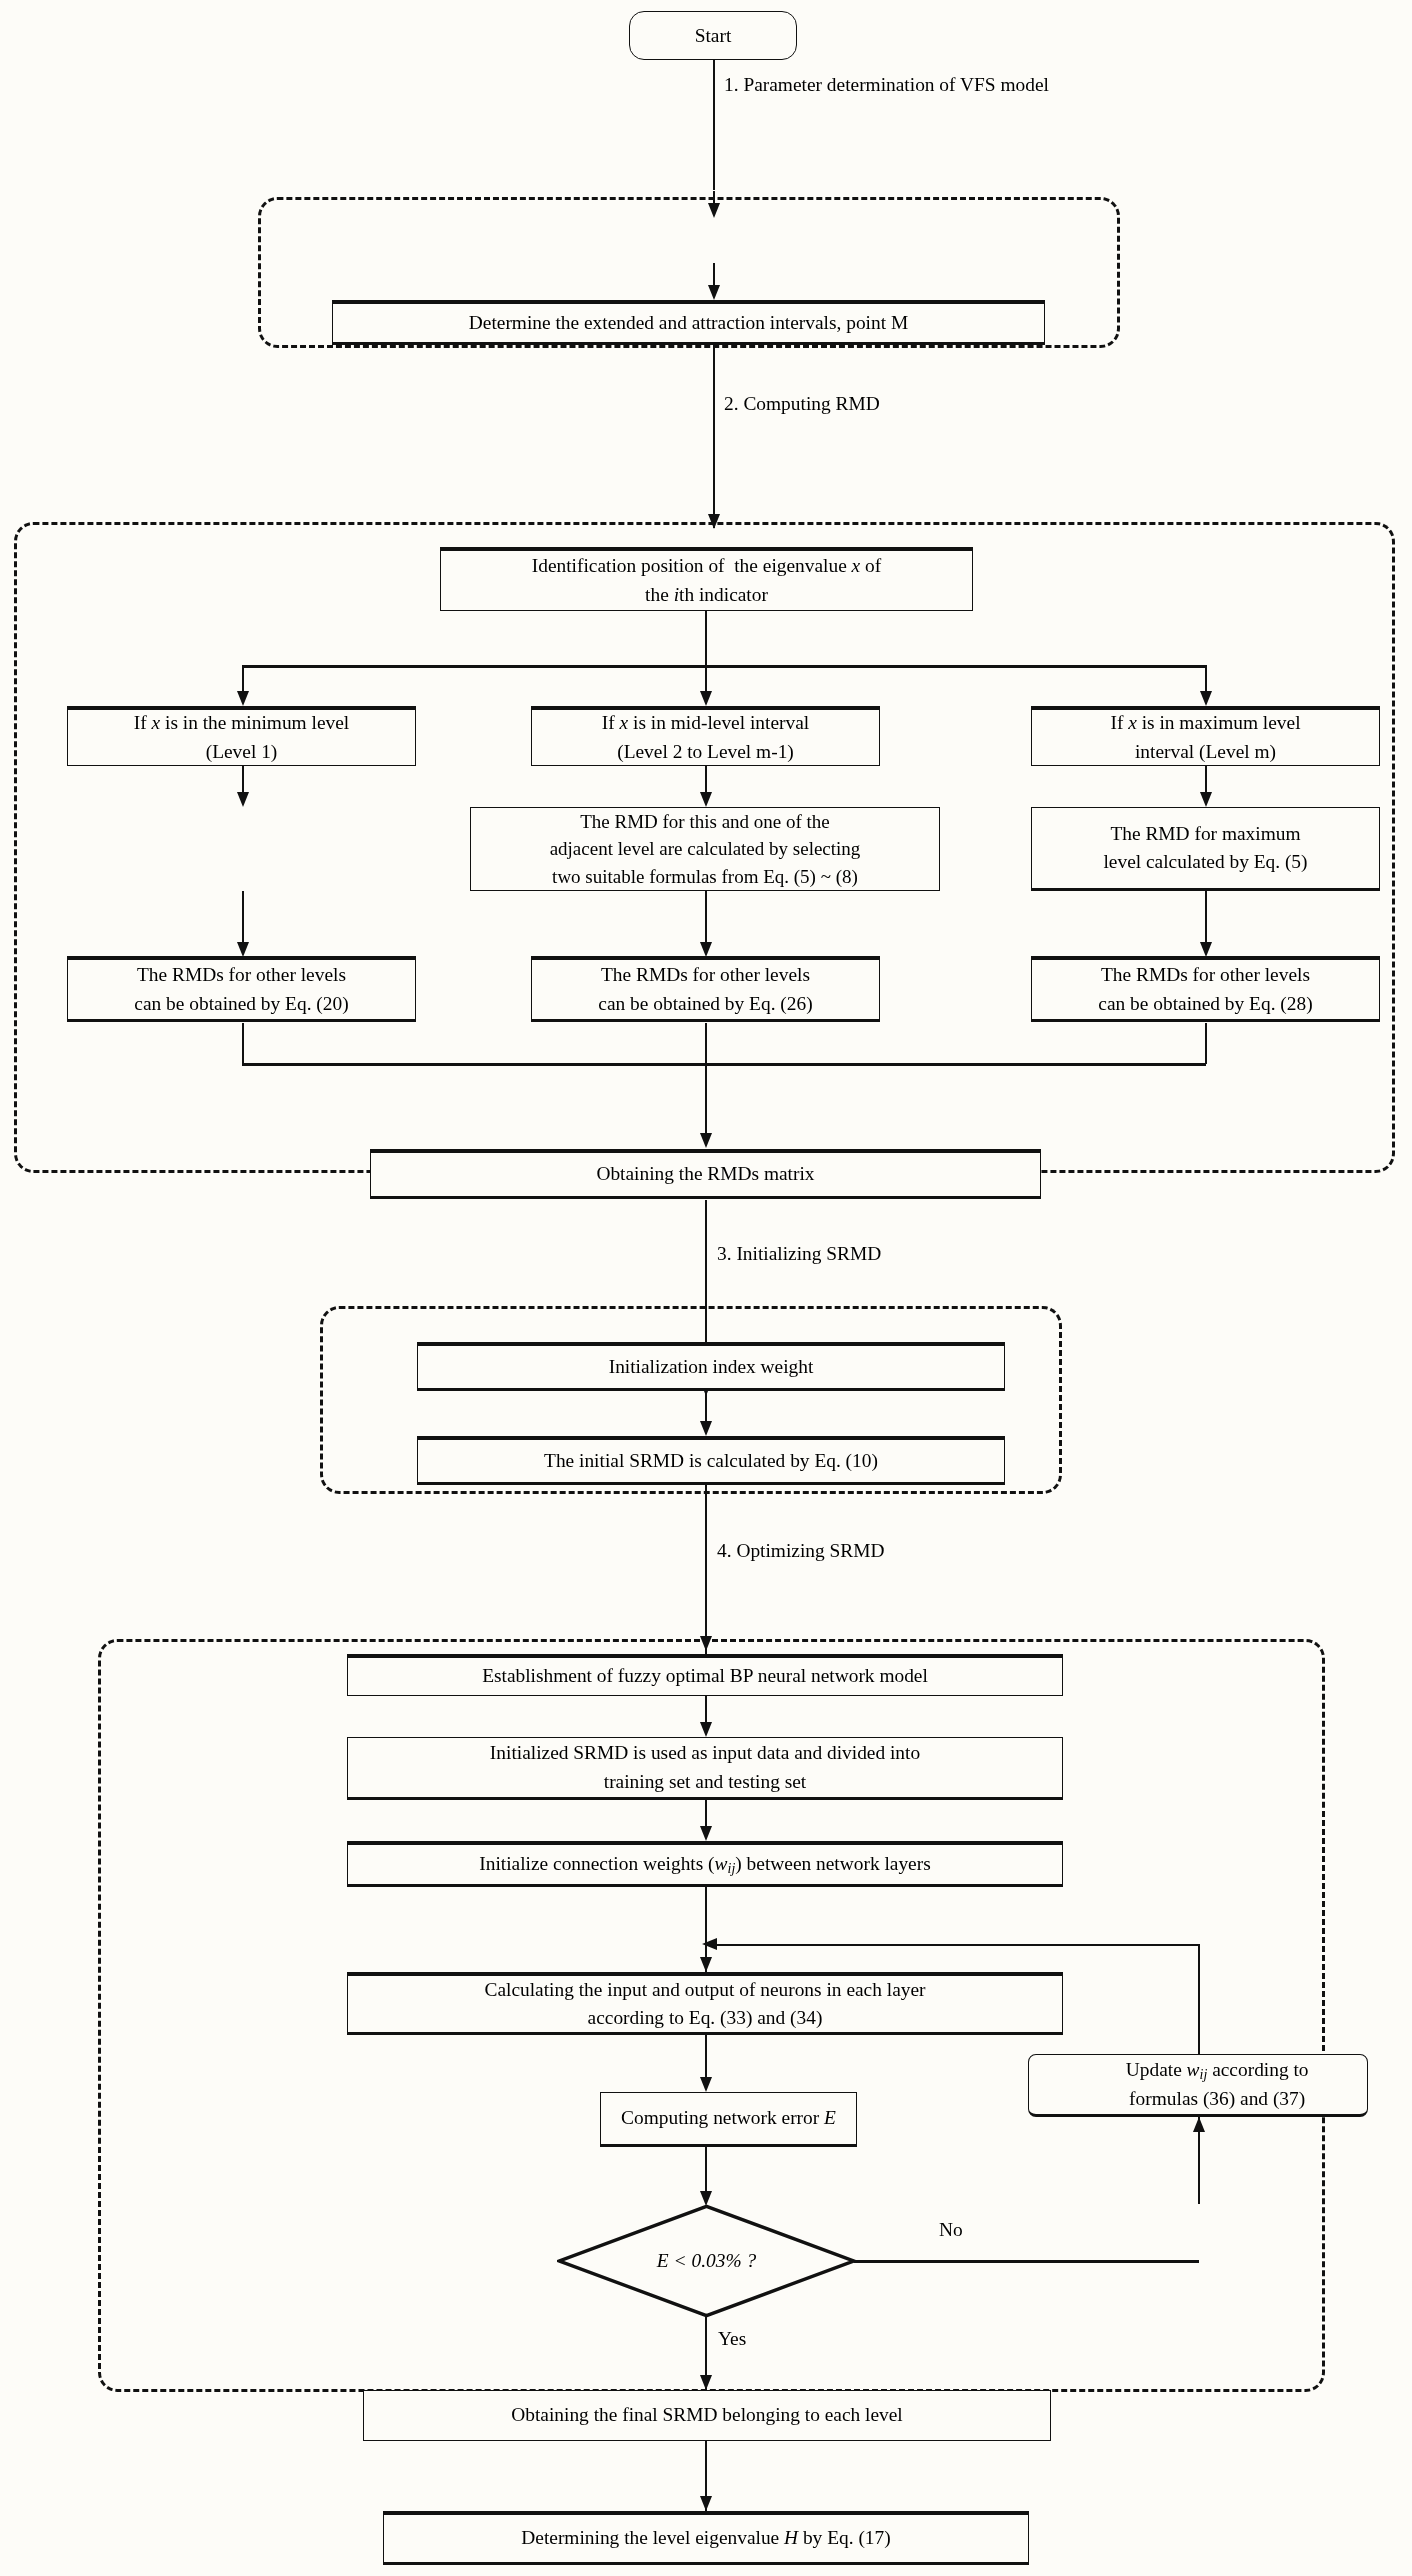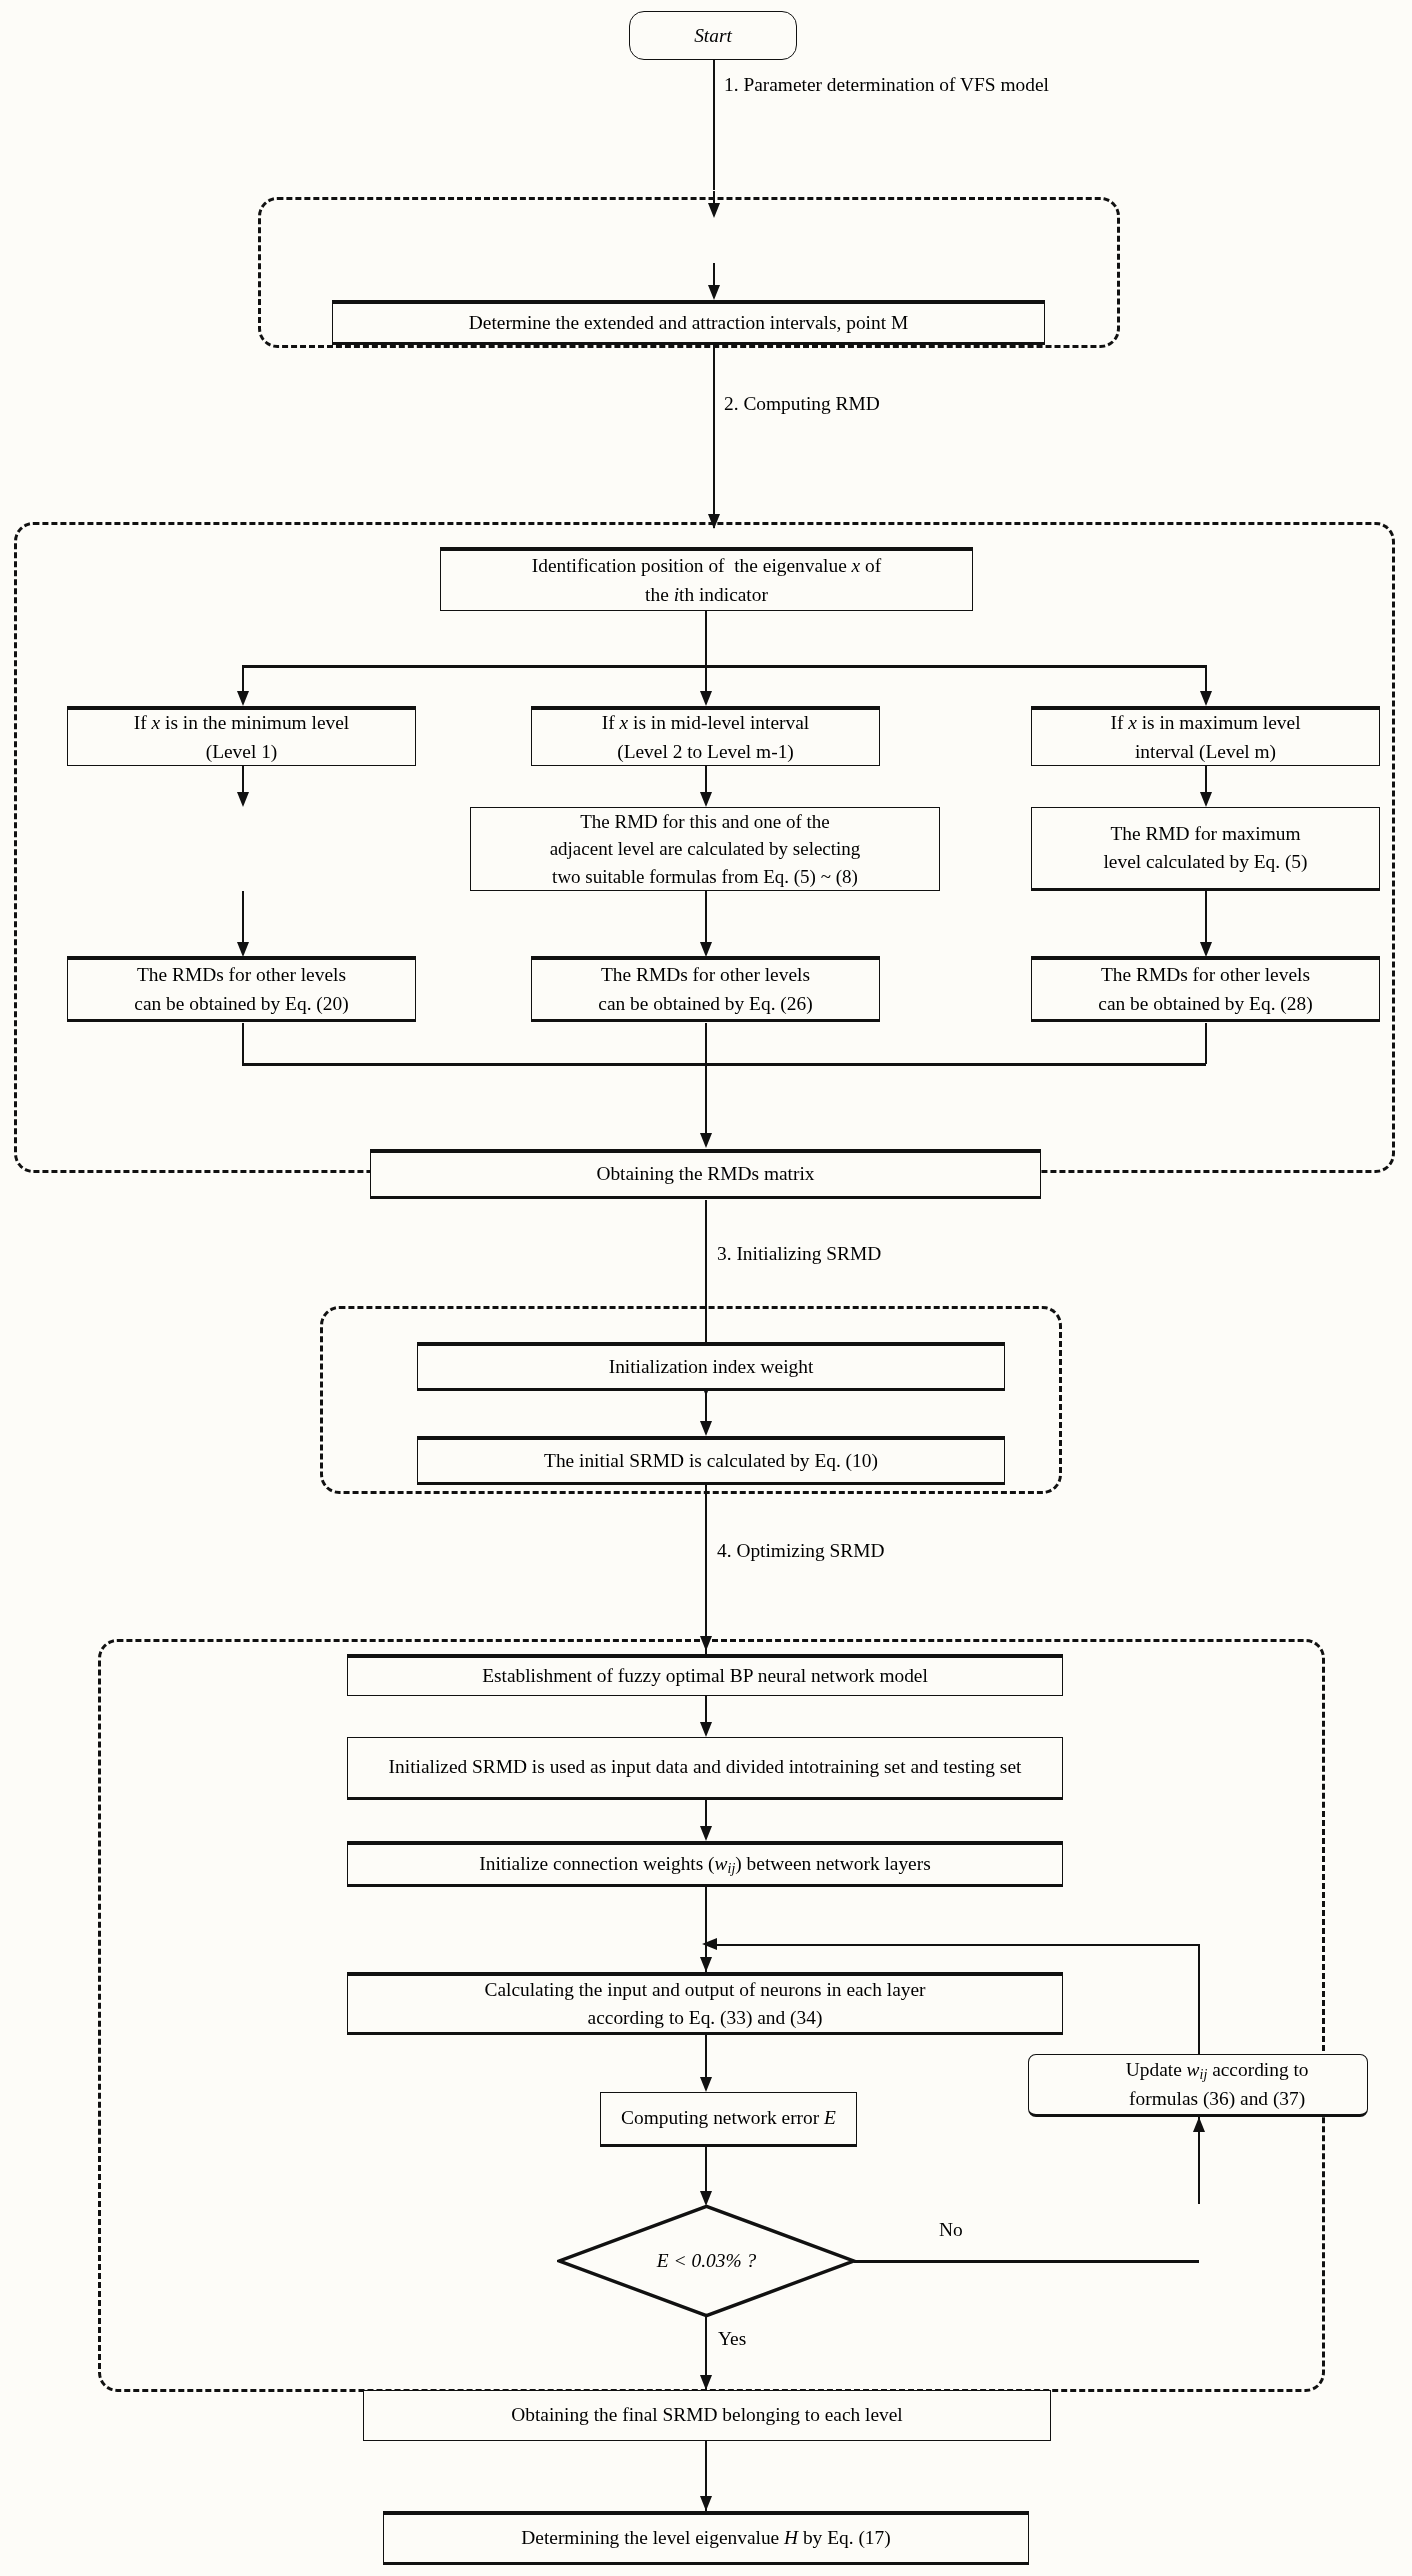--- a/index.html
+++ b/index.html
@@ -73,21 +73,21 @@
     display:flex;align-items:center;justify-content:center;
     font-size:19.4px;font-style:italic;
   }
   .sub{font-size:0.72em;vertical-align:-0.25em;font-style:italic;}
 </style>
 </head>
 <body>
 
 <div id="canvas">
 
-  <div class="box rounded" style="left:629px;top:11.4px;width:168px;height:49px;font-style:italic;">Start</div>
+  <div class="box rounded" style="left:629px;top:11.4px;width:168px;height:49px;">Start</div>
 
   <div class="vline" style="left:713px;top:60px;height:130px;"></div>
   <div class="arrow-d" style="left:708px;top:203px;"></div>
   <div class="vline" style="left:713px;top:191px;height:15px;"></div>
 
   <div class="label" style="left:724px;top:75px;">1. Parameter determination of VFS model</div>
 
   <div class="group" style="left:258px;top:197px;width:862px;height:151px;"></div>
 
 
@@ -191,21 +191,21 @@
   <div class="arrow-d" style="left:700px;top:1636px;"></div>
   <div class="label" style="left:717px;top:1541px;text-align:center;">4. Optimizing SRMD</div>
 
   <div class="group" style="left:98px;top:1639px;width:1227px;height:753px;"></div>
 
   <div class="box thicktop" style="left:347px;top:1654px;width:716px;height:42px;">Establishment of fuzzy optimal BP neural network model</div>
 
   <div class="vline" style="left:705px;top:1696px;height:30px;"></div>
   <div class="arrow-d" style="left:700px;top:1722px;"></div>
 
-  <div class="box thickbot" style="left:347px;top:1737px;width:716px;height:63px;flex-direction:row;">
+  <div class="box thickbot" style="left:347px;top:1737px;width:716px;height:63px;flex-direction:column;">
     <span>Initialized SRMD is used as input data and divided into</span>
     <span>training set and testing set</span>
   </div>
 
   <div class="vline" style="left:705px;top:1800px;height:30px;"></div>
   <div class="arrow-d" style="left:700px;top:1826px;"></div>
 
   <div class="box thicktop thickbot" style="left:347px;top:1841px;width:716px;height:46px;">
     <span>Initialize connection weights (<i>w<span class="sub">ij</span></i>) between network layers</span>
   </div>

